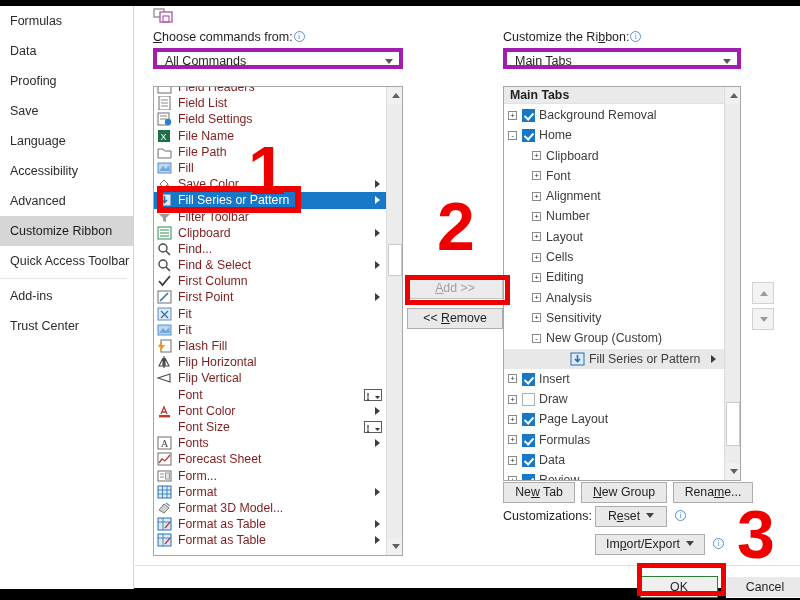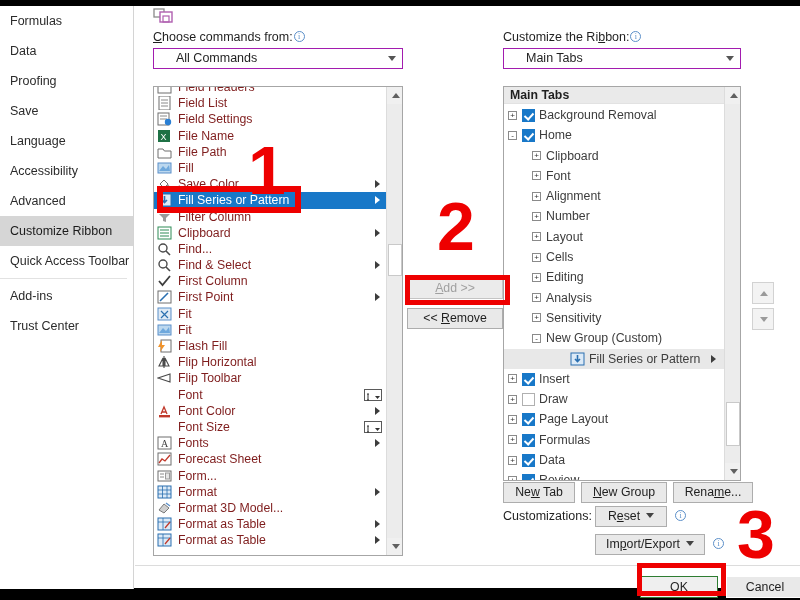--- a/index.html
+++ b/index.html
@@ -59,25 +59,25 @@
     color:#5b8fc9; font-size: 8px;
     line-height: 9px; text-align:center;
     vertical-align: 2px; margin-left: 1px;
     font-family: "Liberation Serif", serif;
   }
 
   
   .combo {
     position: absolute;
     height: 21px;
-    border: 1px solid #a21caf;
+    border: 4px solid #a21caf;
     background: #ffffff;
     font-size: 12.5px; color:#1f1f1f;
     line-height: 19px;
-    padding-left: 22px;
+    padding-left: 8px;
   }
   .combo .arw {
     position:absolute; right:6px; top:7px;
     width:0;height:0;border-left:4px solid transparent;
     border-right:4px solid transparent;border-top:5px solid #555;
   }
 
   
   .listbox {
     position: absolute;
@@ -276,21 +276,21 @@
           <div class="row"><span class="ico"><svg width="15" height="14" viewBox="0 0 15 14">
                 <path d="M3 7l4-4 4 4-4 4z" fill="#fff" stroke="#6f6f6f"></path>
                 <path d="M11 7c1.4 2 2 3 2 3.8a2 2 0 0 1-4 0C9 10 9.6 9 11 7z" fill="#9a9a9a"></path>
               </svg></span><span>Save Color</span><span class="sub"></span></div>
           <div class="row sel"><span class="ico"><svg width="15" height="14" viewBox="0 0 15 14">
                 <rect x="1" y="1" width="13" height="12" fill="#dceaf7" stroke="#2a6fb0"></rect>
                 <path d="M7.5 3v6M5 7l2.5 2.5L10 7" stroke="#2a6fb0" stroke-width="1.6" fill="none"></path>
               </svg></span><span>Fill Series or Pattern</span><span class="sub"></span></div>
           <div class="row"><span class="ico"><svg width="15" height="14" viewBox="0 0 15 14">
                 <path d="M2 4h11l-4 4v4l-3-1V8z" fill="#9a9a9a"></path>
-              </svg></span><span>Filter Column</span></div>
+              </svg></span><span>Filter Toolbar</span></div>
           <div class="row"><span class="ico"><svg width="15" height="14" viewBox="0 0 15 14">
                 <rect x="1" y="1" width="13" height="12" fill="#fff" stroke="#2e8b57"></rect>
                 <path d="M3 4h9M3 7h9M3 10h9" stroke="#2e8b57"></path>
               </svg></span><span>Clipboard</span><span class="sub"></span></div>
           <div class="row"><span class="ico"><svg width="15" height="14" viewBox="0 0 15 14">
                 <circle cx="6" cy="6" r="4" fill="none" stroke="#4a4a4a" stroke-width="1.4"></circle>
                 <path d="M9 9l4 4" stroke="#4a4a4a" stroke-width="1.6"></path>
               </svg></span><span>Find...</span></div>
           <div class="row"><span class="ico"><svg width="15" height="14" viewBox="0 0 15 14">
                 <circle cx="6" cy="6" r="4" fill="none" stroke="#4a4a4a" stroke-width="1.4"></circle>
@@ -313,21 +313,21 @@
               </svg></span><span>Fit</span></div>
           <div class="row"><span class="ico"><svg width="15" height="14" viewBox="0 0 15 14">
                 <rect x="4" y="1" width="10" height="12" fill="#fff" stroke="#6f6f6f"></rect>
                 <path d="M5 1L1 8h3l-1 5 5-7H5z" fill="#f0932b"></path>
               </svg></span><span>Flash Fill</span></div>
           <div class="row"><span class="ico"><svg width="15" height="14" viewBox="0 0 15 14">
                 <path d="M7 1v12M6 3L2 11h4zM8 3l4 8H8z" fill="none" stroke="#4a4a4a" stroke-width="1.1"></path>
               </svg></span><span>Flip Horizontal</span></div>
           <div class="row"><span class="ico"><svg width="15" height="14" viewBox="0 0 15 14">
                 <path d="M13 3L1 7l12 4z" fill="none" stroke="#4a4a4a" stroke-width="1.1"></path>
-              </svg></span><span>Flip Toolbar</span></div>
+              </svg></span><span>Flip Vertical</span></div>
           <div class="row"><span>Font</span><span style="position: absolute; right: 4px; top: 2px; width: 18px; height: 12px; border: 1px solid rgb(90, 90, 90); background: rgb(255, 255, 255);"><svg width="16" height="10" viewBox="0 0 16 10">
                 <path d="M3 2v6M2 2h2M2 8h2" stroke="#333"></path>
                 <path d="M10 4l2.5 3L15 4" fill="#333"></path>
               </svg></span></div>
           <div class="row"><span class="ico"><svg width="15" height="14" viewBox="0 0 15 14">
                 <path d="M4 10L7 3l3 7M5 8h4" stroke="#c0392b" stroke-width="1.3" fill="none"></path>
                 <rect x="2" y="11" width="11" height="2.4" fill="#c0392b"></rect>
               </svg></span><span>Font Color</span><span class="sub"></span></div>
           <div class="row"><span>Font Size</span><span style="position: absolute; right: 4px; top: 2px; width: 18px; height: 12px; border: 1px solid rgb(90, 90, 90); background: rgb(255, 255, 255);"><svg width="16" height="10" viewBox="0 0 16 10">
                 <path d="M3 2v6M2 2h2M2 8h2" stroke="#333"></path>

